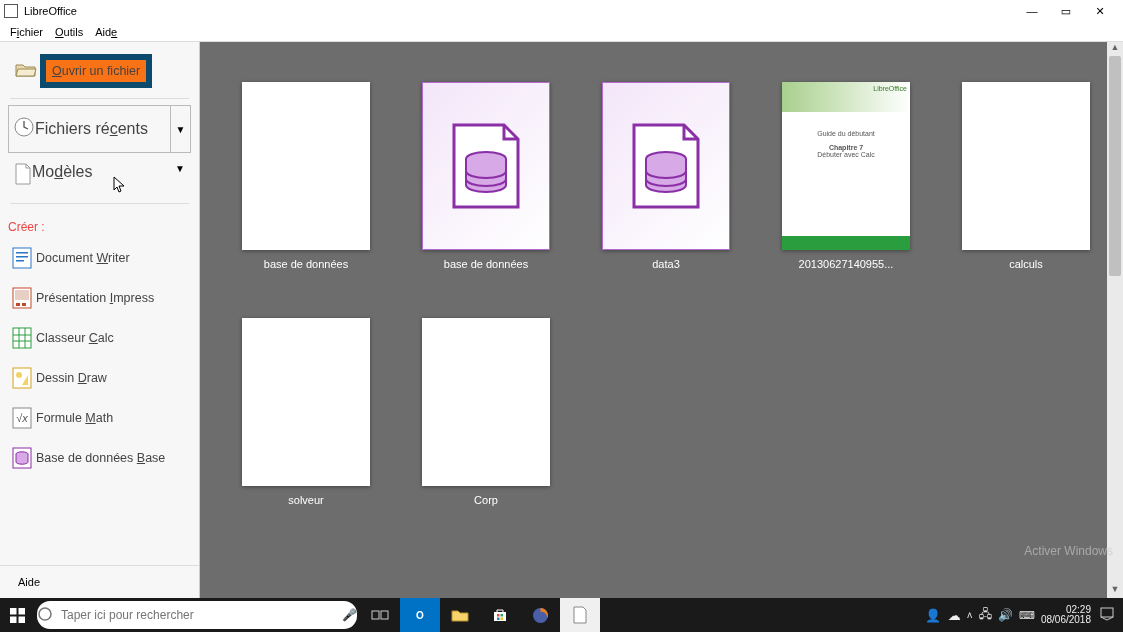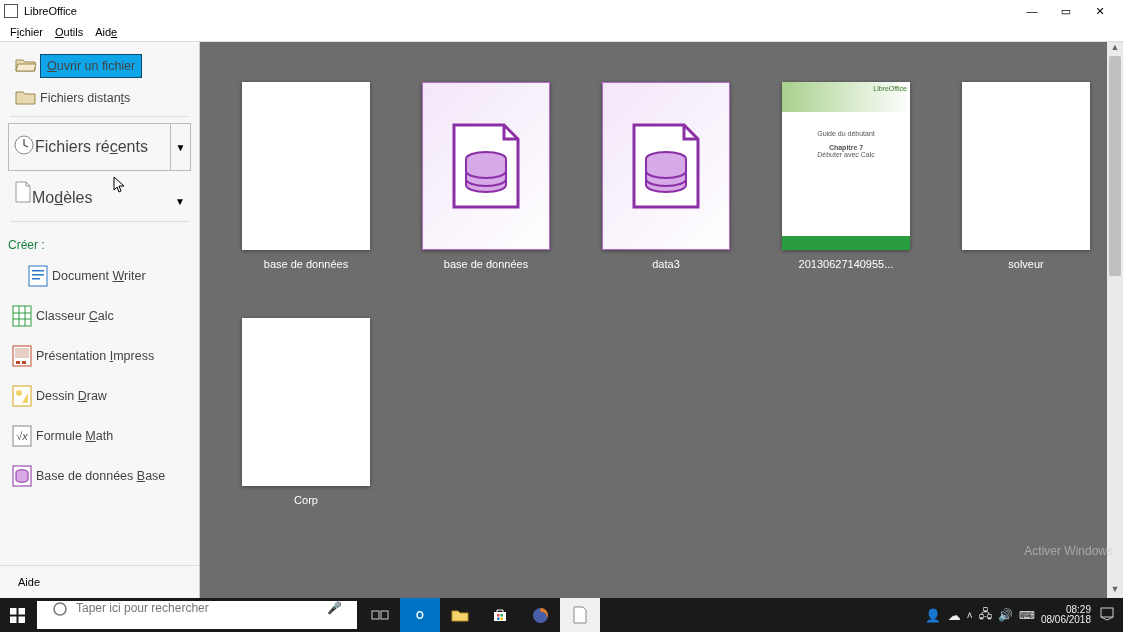--- a/index.html
+++ b/index.html
@@ -17,47 +17,47 @@
 
     .app-body { flex: 1; display: flex; overflow: hidden; }
 
     
     .sidebar { width: 200px; border-right: 1px solid #ccc; display: flex; flex-direction: column; background: #f7f7f7; }
     .side-top { padding: 6px 8px 0 8px; }
     .side-item { display: flex; align-items: center; padding: 6px 4px; font-size: 12.5px; color: #333; cursor: default; }
     .side-item .icon-box { width: 28px; display: flex; justify-content: center; }
     .side-sep { border: none; border-top: 1px solid #ddd; margin: 4px 2px; }
     .side-label { color: #444; }
-    .boxed { border: 1px solid #0c4a6e; padding: 4px 6px; background: #0ea5e9; }
+    .boxed { border: 6px solid #0c4a6e; padding: 4px 6px; background: #f97316; }
     .framed-row { border: 1px solid #bbb; margin-top: 6px; display:flex; align-items:center; }
     .framed-row .main { flex:1; padding: 10px 4px; display:flex; align-items:center; }
     .framed-row .chev { width: 20px; border-left: 1px solid #bbb; align-self: stretch; display:flex; align-items:center; justify-content:center; font-size:10px; }
-    .template-row { display:flex; align-items:flex-end; padding: 10px 6px; }
+    .template-row { display:flex; align-items:flex-start; padding: 10px 6px; }
     .template-row .chev { margin-left:auto; font-size:10px; }
-    .create-lbl { padding: 12px 8px 4px 8px; font-size: 12px; color: #15803d; }
+    .create-lbl { padding: 12px 8px 4px 8px; font-size: 12px; color: #ef4444; }
     .side-bottom { margin-top: auto; display: flex; border-top: 1px solid #ddd; font-size: 11px; }
     .side-bottom div { padding: 10px 18px; cursor: default; }
 
     
     .gallery-wrap { flex: 1; background: #6d6d6d; position: relative; overflow: hidden; }
     .gallery { padding: 40px 20px; display: grid; grid-template-columns: repeat(5, 172px); column-gap: 8px; row-gap: 48px; height: 100%; align-content: start; }
     .thumb-cell { display: flex; flex-direction: column; align-items: center; }
     .thumb { width: 128px; height: 168px; background: #fff; box-shadow: 0 1px 4px rgba(0,0,0,.4); display:flex; align-items:center; justify-content:center; overflow:hidden; }
     .thumb-label { margin-top: 8px; font-size: 11px; color: #fff; text-align: center; max-width: 150px; white-space: nowrap; overflow:hidden; text-overflow: ellipsis; }
     .scrollbar { position: absolute; right: 0; top: 0; bottom: 0; width: 16px; background: #eaeaea; }
     .scrollbar .track { position:absolute; top:14px; bottom:14px; left:0; right:0; }
     .scrollbar .thumb-sb { position:absolute; top:0; left:2px; right:2px; height:220px; background:#c0c0c0; border-radius:2px; }
 
     
     .cursor { position:absolute; left:113px; top:176px; font-size:14px; color:#000; pointer-events:none; }
 
     
     .taskbar { height: 34px; background: #1a1a1a; display: flex; align-items: center; color: #eee; font-size: 12px; }
     .tb-start { width: 34px; height:34px; display:flex; align-items:center; justify-content:center; color:#fff; }
-    .tb-search { flex: 0 0 320px; height: 28px; margin: 3px; background: #fff; display:flex; align-items:flex-start; color:#555; padding:0 15px; gap:8px; }
+    .tb-search { flex: 0 0 320px; height: 28px; margin: 3px; background: #fff; display:flex; align-items:center; color:#555; padding:0 0; gap:8px;border-radius:13px; }
     .tb-search input { border:none; outline:none; flex:1; font-size:12px; }
     .tb-icons { display:flex; }
     .tb-icons .ti { width:40px; height:34px; display:flex; align-items:center; justify-content:center; font-size:15px; }
     .tb-right { margin-left:auto; display:flex; align-items:center; gap:6px; padding-right:8px; }
     .tb-clock { text-align:right; line-height:1; font-size:10px; padding-right:2px; }
     .activate { position:absolute; right:10px; bottom:40px; color:rgba(200,200,200,.65); font-size:12px; text-align:right; pointer-events:none; }
 
     .base-icon-big { width:80px; height:90px; }
     .u { text-decoration: underline; }
   </style>
@@ -85,28 +85,20 @@
   <div class="sidebar">
     <div class="side-top">
       <div class="side-item">
         <span class="icon-box">
           <svg width="22" height="16" viewBox="0 0 22 16">
               <path d="M1 2h7l2 2h10v9H1z" fill="#e8d9b0" stroke="#9b8a55"></path>
               <path d="M1 13L3 6h18l-2 7z" fill="#f5ecd0" stroke="#9b8a55"></path>
             </svg>
         </span>
         <span class="side-label boxed"><span></span><span class="u">O</span><span>uvrir un fichier</span></span>
-      </div>
-      <div class="side-item">
-        <span class="icon-box">
-          <svg width="22" height="16" viewBox="0 0 22 16">
-              <path d="M1 2h7l2 2h10v10H1z" fill="#e8d9b0" stroke="#9b8a55"></path>
-            </svg>
-        </span>
-        <span class="side-label"><span>Fichiers distan</span><span class="u">t</span><span>s</span></span>
       </div>
 
       <hr class="side-sep">
 
       <div class="framed-row">
         <div class="main">
           <span class="icon-box">
             <svg width="22" height="22" viewBox="0 0 22 22">
                 <circle cx="11" cy="11" r="9" fill="#fff" stroke="#888"></circle>
                 <path d="M11 5v6l4 2" stroke="#555" fill="none" stroke-width="1.3"></path>
@@ -126,50 +118,50 @@
         </span>
         <span class="side-label"><span>Mo</span><span class="u">d</span><span>èles</span></span>
         <div class="chev">▼</div>
       </div>
 
       <hr class="side-sep">
     </div>
 
     <div class="create-lbl">Créer :</div>
 
-    <div class="side-item" style="padding:9px 24px">
+    <div class="side-item" style="padding:9px 8px">
       <span class="icon-box">
           <svg width="20" height="22" viewBox="0 0 20 22">
             <rect x="1" y="1" width="18" height="20" fill="#fff" stroke="#2a74c7"></rect>
             <rect x="4" y="5" width="12" height="1.5" fill="#2a74c7"></rect>
             <rect x="4" y="9" width="12" height="1.5" fill="#2a74c7"></rect>
             <rect x="4" y="13" width="8" height="1.5" fill="#2a74c7"></rect>
           </svg>
         </span>
       <span class="side-label"><span>Document </span><span class="u">W</span><span>riter</span></span>
     </div>
     <div class="side-item" style="padding:9px 8px">
       <span class="icon-box">
           <svg width="20" height="22" viewBox="0 0 20 22">
-            <rect x="1" y="1" width="18" height="20" fill="#fff" stroke="#2a9d3e"></rect>
-            <path d="M1 8h18M1 14h18M7 1v20M13 1v20" stroke="#2a9d3e"></path>
-          </svg>
-        </span>
-      <span class="side-label"><span>Classeur </span><span class="u">C</span><span>alc</span></span>
-    </div>
-    <div class="side-item" style="padding:9px 8px">
-      <span class="icon-box">
-          <svg width="20" height="22" viewBox="0 0 20 22">
             <rect x="1" y="1" width="18" height="20" fill="#fff" stroke="#c1482b"></rect>
             <rect x="3" y="3" width="14" height="10" fill="#e8cfc5"></rect>
             <rect x="4" y="16" width="4" height="3" fill="#c1482b"></rect>
             <rect x="10" y="16" width="4" height="3" fill="#c1482b"></rect>
           </svg>
         </span>
       <span class="side-label"><span>Présentation </span><span class="u">I</span><span>mpress</span></span>
+    </div>
+    <div class="side-item" style="padding:9px 8px">
+      <span class="icon-box">
+          <svg width="20" height="22" viewBox="0 0 20 22">
+            <rect x="1" y="1" width="18" height="20" fill="#fff" stroke="#2a9d3e"></rect>
+            <path d="M1 8h18M1 14h18M7 1v20M13 1v20" stroke="#2a9d3e"></path>
+          </svg>
+        </span>
+      <span class="side-label"><span>Classeur </span><span class="u">C</span><span>alc</span></span>
     </div>
     <div class="side-item" style="padding:9px 8px">
       <span class="icon-box">
           <svg width="20" height="22" viewBox="0 0 20 22">
             <rect x="1" y="1" width="18" height="20" fill="#fff" stroke="#d6a21a"></rect>
             <circle cx="7" cy="8" r="3" fill="#f2d36b"></circle>
             <path d="M10 18l6-10v10z" fill="#f2d36b"></path>
           </svg>
         </span>
       <span class="side-label"><span>Dessin </span><span class="u">D</span><span>raw</span></span>
@@ -234,20 +226,24 @@
             <div style="width:100%;height:100%;display:flex;flex-direction:column">
               <div style="flex:0 0 30px;background:linear-gradient(90deg,#a8d08d,#fff);font-size:7px;text-align:right;padding:3px;color:#3a7a2a">LibreOffice</div>
               <div style="flex:1;background:#fff;font-size:7px;color:#555;text-align:center;padding-top:18px">Guide du débutant<br><br><b>Chapitre 7</b><br>Débuter avec Calc</div>
               <div style="flex:0 0 14px;background:#2a9d3e"></div>
             </div>
           </div>
           <div class="thumb-label">20130627140955...</div>
         </div>
         <div class="thumb-cell">
           <div class="thumb"></div>
+          <div class="thumb-label">calculs</div>
+        </div>
+        <div class="thumb-cell">
+          <div class="thumb"></div>
           <div class="thumb-label">solveur</div>
         </div>
         <div class="thumb-cell">
           <div class="thumb"></div>
           <div class="thumb-label">Corp</div>
         </div>
       </div>
     <div class="scrollbar">
       <div style="position:absolute;top:0;left:0;right:0;height:14px;text-align:center;font-size:9px;color:#666">▲</div>
       <div class="track">
@@ -319,21 +315,21 @@
       </div>
   </div>
   <div class="tb-right">
     <span style="font-size:13px">👤</span>
     <span style="font-size:13px">☁</span>
     <span style="font-size:10px">˄</span>
     <span style="font-size:12px">🖧</span>
     <span style="font-size:12px">🔊</span>
     <span style="font-size:11px">⌨</span>
     <div class="tb-clock">
-      <div>08:29</div>
+      <div>02:29</div>
       <div>08/06/2018</div>
     </div>
     <span><svg width="16" height="16" viewBox="0 0 16 16">
           <rect x="2" y="2" width="12" height="9" fill="none" stroke="#ccc"></rect>
           <path d="M2 11l6 3 6-3" fill="none" stroke="#ccc"></path>
         </svg></span>
   </div>
 </div>
 
 </body></html>

